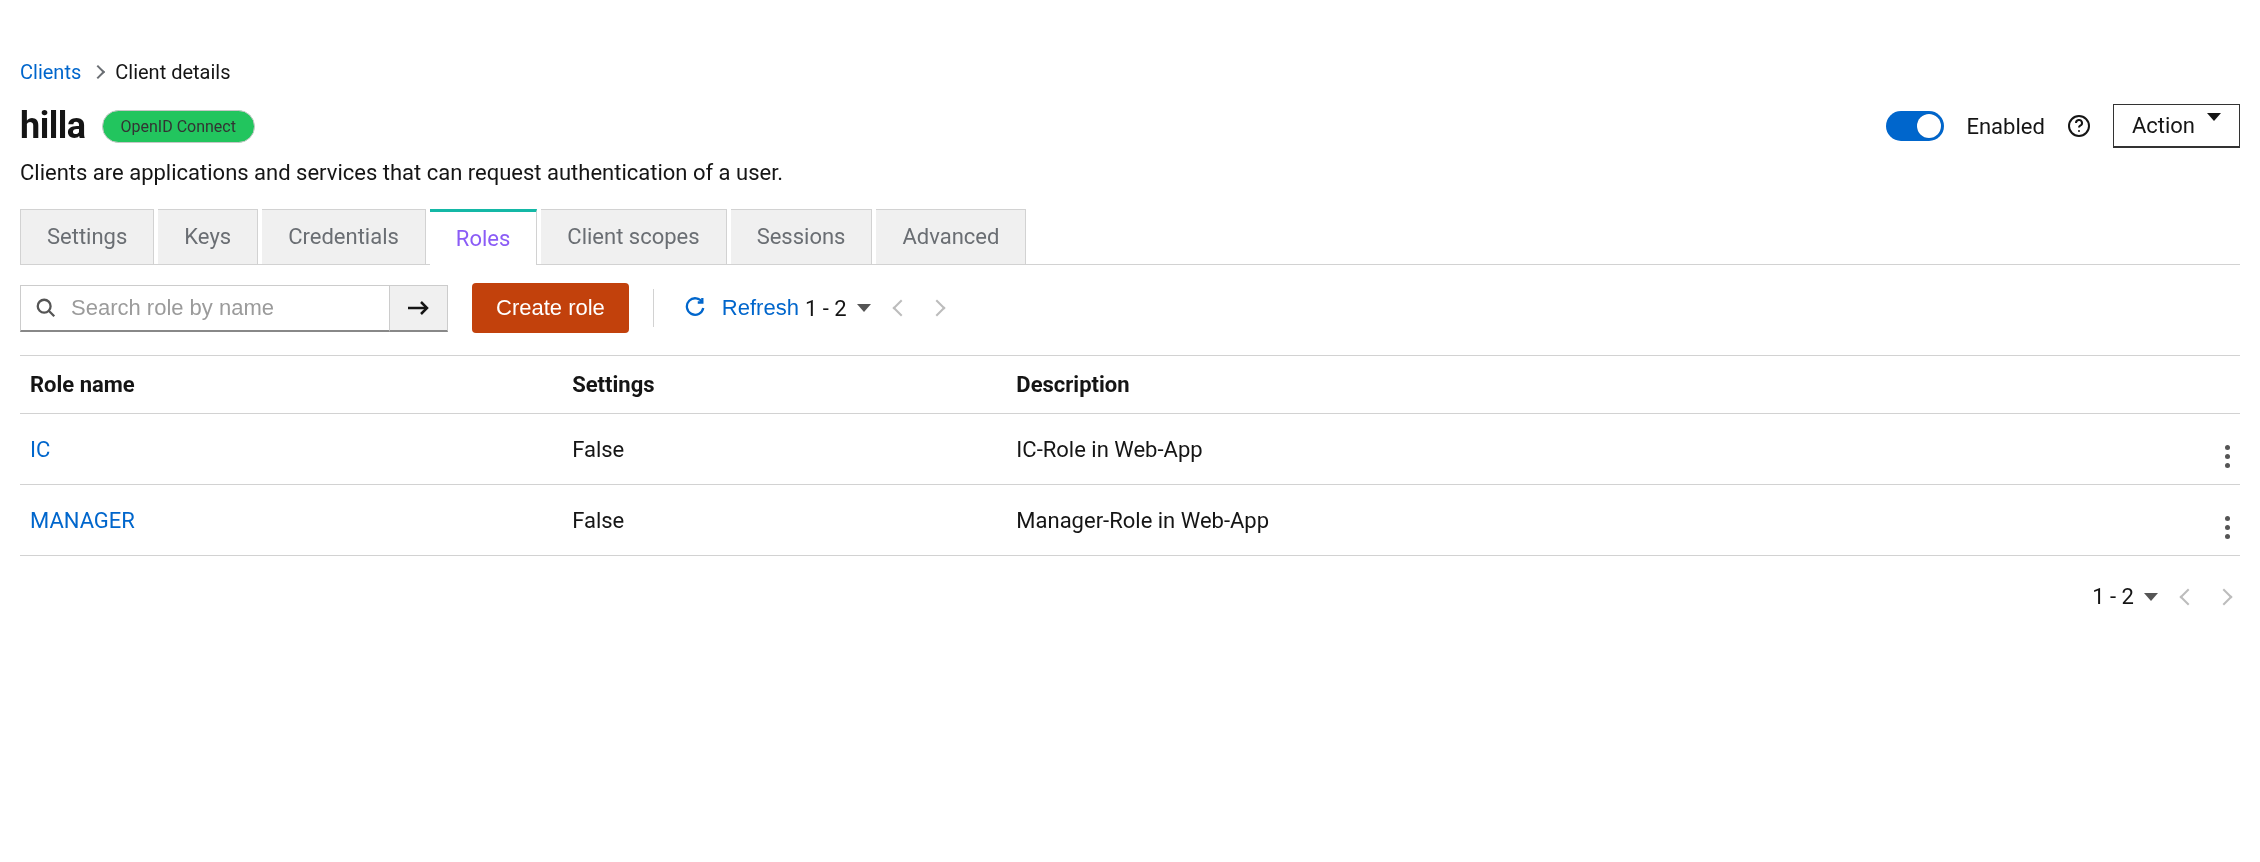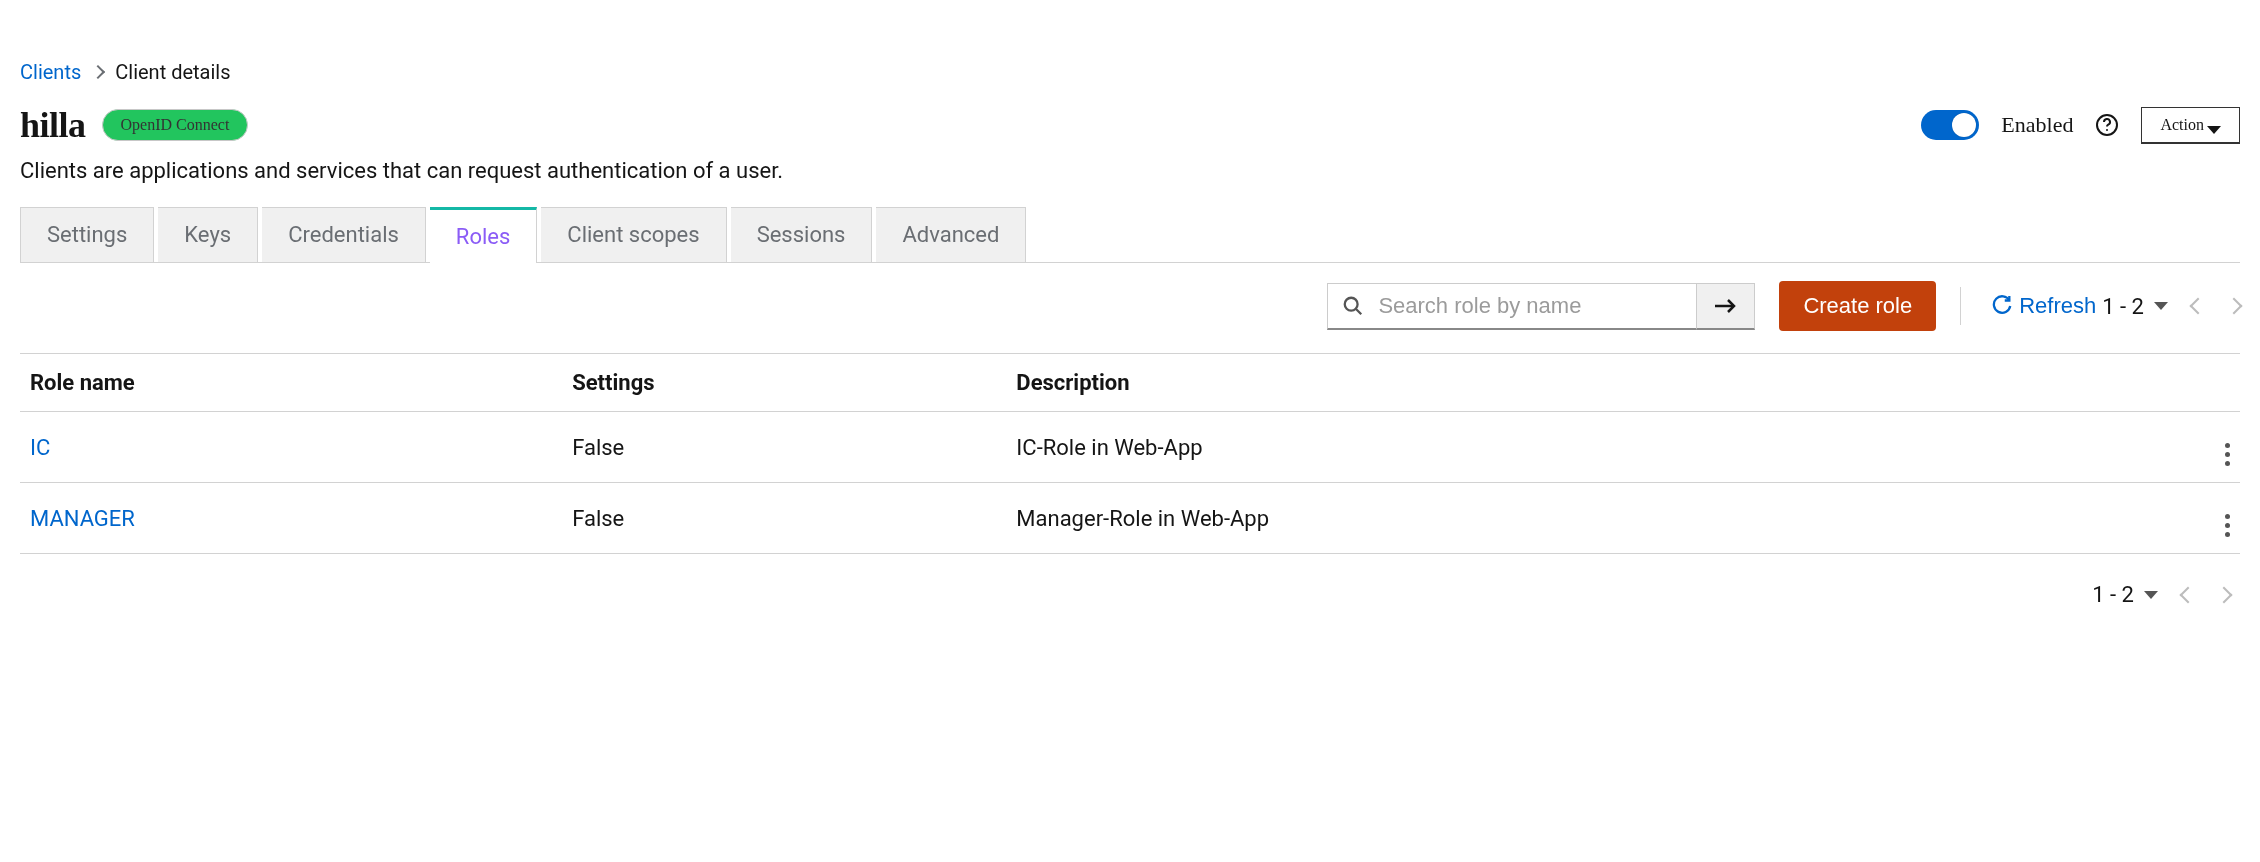--- a/index.html
+++ b/index.html
@@ -6,50 +6,50 @@
   html, body { margin: 0; padding: 0; font-family: -apple-system, "Segoe UI", Roboto, "Helvetica Neue", Arial, sans-serif; font-size: 16px; color: #151515; background: #fff; }
   .page { padding: 16px 20px; margin-top: 44px; }
 
   
   .breadcrumb { display: flex; align-items: center; gap: 12px; font-size: 20px; padding-bottom: 10px; }
   .breadcrumb a { color: #0066cc; text-decoration: none; }
   .bc-sep { width: 10px; height: 10px; border-right: 2px solid #6a6e73; border-top: 2px solid #6a6e73; transform: rotate(45deg); }
   .bc-current { color: #151515; }
 
   
-  .titlebar { display: flex; align-items: center; justify-content: space-between; padding: 10px 0 6px; font-family: Liberation Serif, serif; }
+  .titlebar { display: flex; align-items: center; justify-content: space-between; padding: 10px 0 6px; }
   .title-left { display: flex; align-items: center; gap: 16px; }
   .title-left h1 { margin: 0; font-size: 36px; font-weight: 700; letter-spacing: -.5px; }
   .pill { border: 1px solid #c7c7c7; border-radius: 30px; padding: 6px 18px; font-size: 16px; color: #333; background: #22c55e; }
   .title-right { display: flex; align-items: center; gap: 22px; }
   .switch { position: relative; width: 58px; height: 30px; border-radius: 30px; background: #0066cc; display: inline-block; }
   .switch .knob { position: absolute; top: 3px; right: 3px; width: 24px; height: 24px; border-radius: 50%; background: #fff; box-shadow: 0 0 1px rgba(0,0,0,.3); }
   .enabled-label { font-size: 22px; }
   .help-icon { width: 24px; height: 24px; }
-  .action-btn { display: flex; align-items: flex-end; gap: 3px; border: 1px solid #333; border-bottom: 2px solid #333; padding: 8px 18px; font-size: 16px; background: #fff; }
+  .action-btn { display: flex; align-items: flex-start; gap: 12px; border: 1px solid #333; border-bottom: 2px solid #333; padding: 8px 18px; font-size: 22px; background: #fff; }
   .caret-down { width: 0; height: 0; border-left: 7px solid transparent; border-right: 7px solid transparent; border-top: 8px solid #151515; }
 
   .description { font-size: 22px; color: #151515; padding: 6px 0 24px; }
 
   
   .tabs { display: flex; border-bottom: 1px solid #d2d2d2; gap: 4px; }
   .tab { padding: 14px 26px; font-size: 22px; color: #6a6e73; background: #f0f0f0; border-right: 1px solid #d2d2d2; border-top: 1px solid #d2d2d2; cursor: pointer; }
   .tab:first-child { border-left: 1px solid #d2d2d2; }
   .tab.active { background: #fff; color: #8b5cf6; border-top: 3px solid #14b8a6; margin-bottom: -1px; }
 
   
-  .toolbar { display: flex; align-items: center; justify-content: flex-end; padding: 18px 0 12px; }
+  .toolbar { display: flex; align-items: center; justify-content: flex-start; padding: 18px 0 12px; }
   .tb-left { display: flex; align-items: center; gap: 24px; }
   .search-wrap { display: flex; align-items: stretch; }
   .search-box { display: flex; align-items: center; gap: 12px; border: 1px solid #ccc; border-bottom: 2px solid #888; padding: 8px 14px; width: 370px; background: #fff; }
   .search-box input { border: none; outline: none; font-size: 22px; color: #151515; flex: 1; background: transparent; }
   .search-box input::placeholder { color: #9b9b9b; }
   .search-go { display: flex; align-items: center; justify-content: center; width: 58px; background: #f0f0f0; border: 1px solid #ccc; border-left: none; border-bottom: 2px solid #888; }
   .btn-primary { background: #c2410c; color: #fff; font-size: 22px; border: none; padding: 12px 24px; border-radius: 4px; cursor: pointer; }
-  .btn-link { display: flex; align-items: center; gap: 6px; color: #0066cc; font-size: 22px; border: none; background: none; cursor: pointer; }
+  .btn-link { display: flex; align-items: center; gap: 16px; color: #0066cc; font-size: 22px; border: none; background: none; cursor: pointer; }
   .tb-right { display: flex; align-items: center; gap: 24px; }
   .pager { display: flex; align-items: center; gap: 10px; font-size: 22px; }
   .pager .caret-down { border-top-color: #555; }
   .page-nav { width: 12px; height: 12px; border-right: 2px solid #bcbcbc; border-top: 2px solid #bcbcbc; }
   .page-prev { transform: rotate(-135deg); }
   .page-next { transform: rotate(45deg); }
   .vline { width: 1px; height: 38px; background: #d2d2d2; }
 
   
   table { width: 100%; border-collapse: collapse; margin-top: 10px; }

